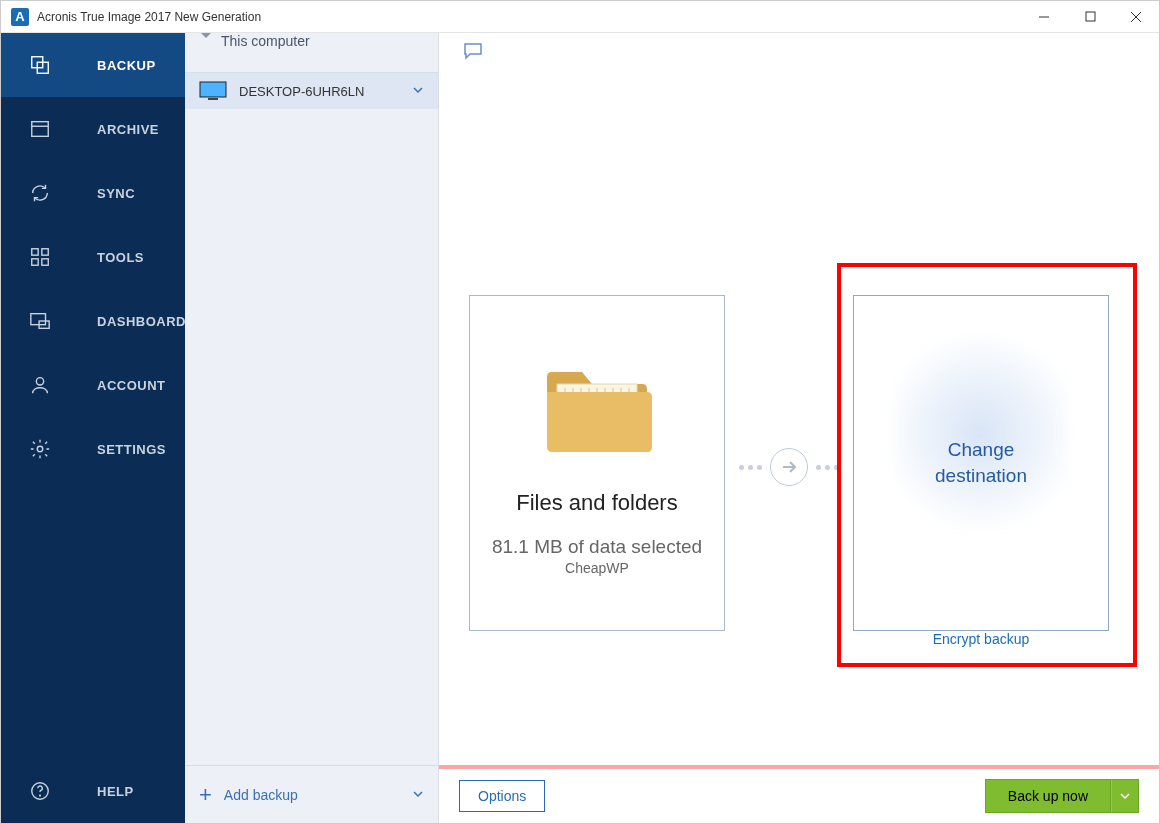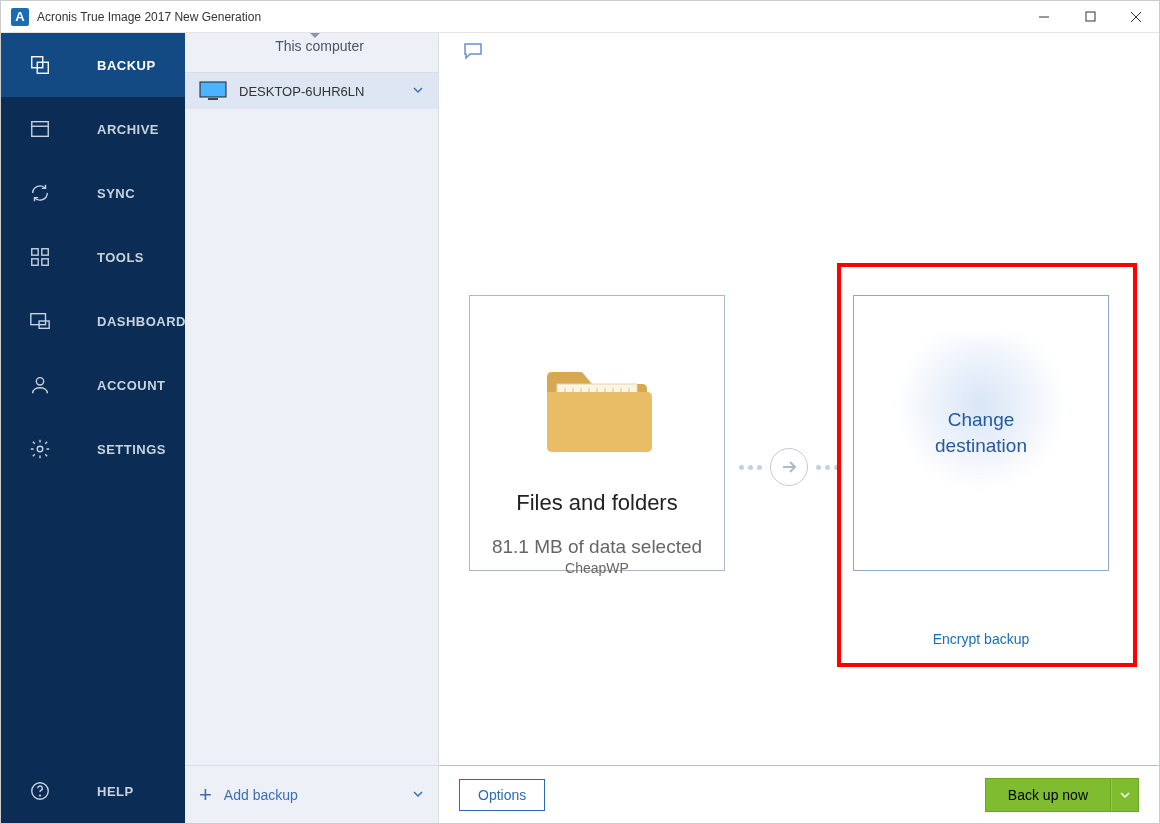--- a/index.html
+++ b/index.html
@@ -80,26 +80,25 @@
   .listpanel {
     width: 254px;
     background: #edf1f7;
     border-right: 1px solid #d9dee6;
     display: flex;
     flex-direction: column;
   }
   .listpanel .header {
     height: 40px;
     display: flex;
-    align-items: center;
+    align-items: flex-start;
     padding-left: 16px;
     font-size: 14px;
     color: #4a5568;
     border-bottom: 1px solid #d9dee6;
-    flex-direction: column;
   }
   .listpanel .header .tri {
     width: 0; height: 0;
     border-left: 5px solid transparent;
     border-right: 5px solid transparent;
     border-top: 5px solid #8a95a5;
     margin-right: 10px;
   }
   .listpanel .backup-item {
     height: 36px;
@@ -152,21 +151,21 @@
   .content .comment-icon { color: #6b8fc9; }
 
   .content .main-area {
     flex: 1 1 auto;
     position: relative;
   }
 
   .source-card, .dest-card {
     position: absolute;
     width: 256px;
-    height: 276px;
+    height: 336px;
     border: 1px solid #aab8cc;
     background: #fff;
     display: flex;
     flex-direction: column;
     align-items: center;
     padding-top: 66px;
   }
   .source-card { left: 30px; top: 222px; cursor: pointer; }
   .dest-card  { left: 414px; top: 222px; cursor: pointer; border-color: #8fa8c8; }
 
@@ -237,21 +236,21 @@
     position: absolute;
     left: 398px; top: 190px;
     width: 300px; height: 404px;
     border: 4px solid #ff0000;
     pointer-events: none;
   }
 
   
   .content-footer {
     height: 58px;
-    border-top: 1px solid #fca5a5;
+    border-top: 4px solid #fca5a5;
     display: flex;
     align-items: center;
     padding: 0 20px;
   }
   .options-btn {
     border: 1.5px solid #2a6bb5;
     color: #2a6bb5;
     background: #fff;
     padding: 7px 18px;
     font-size: 14px;

